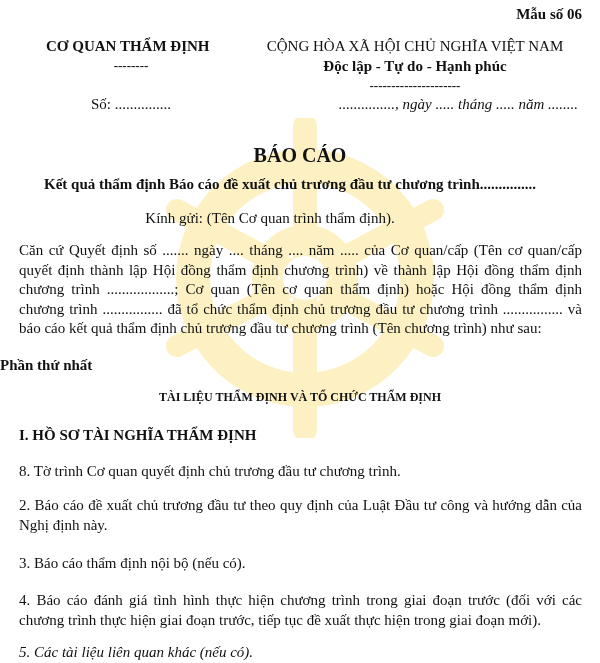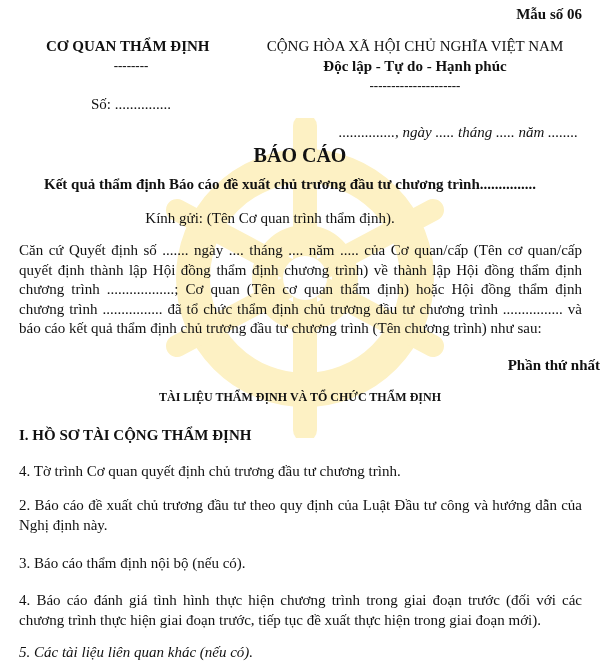--- a/index.html
+++ b/index.html
@@ -24,37 +24,37 @@
 
     .form-no { right: 18px; top: 6px; font-weight: bold; font-size: 15px; }
 
     .agency { left: 46px; width: 170px; top: 38px; text-align: left; font-weight: bold; font-size: 15px; }
     .agency-rule { left: 46px; width: 170px; top: 58px; text-align: center; font-weight: bold; font-size: 13px; letter-spacing: 0px; }
     .so { left: 46px; width: 170px; top: 96px; text-align: center; font-size: 15px; }
 
     .nation { left: 250px; width: 330px; top: 38px; text-align: center; font-weight: normal; font-size: 15px; }
     .motto { left: 250px; width: 330px; top: 58px; text-align: center; font-weight: bold; font-size: 15px; }
     .motto-rule { left: 250px; width: 330px; top: 78px; text-align: center; font-weight: bold; font-size: 13px; }
-    .dateline { left: 250px; width: 330px; top: 96px; text-align: right; font-style: italic; font-size: 15px; padding-right: 2px; margin-top: 28px; }
+    .dateline { left: 250px; width: 330px; top: 96px; text-align: right; font-style: italic; font-size: 15px; padding-right: 2px; }
 
     .report-title { left: 0; width: 600px; top: 144px; text-align: center; font-weight: bold; font-size: 20px; }
     .report-subtitle { left: 0; width: 580px; top: 176px; text-align: center; font-weight: bold; font-size: 15px; }
     .kinh-gui { left: 0; width: 540px; top: 210px; text-align: center; font-size: 15px; }
 
     .para {
       position: absolute;
       left: 19px;
       width: 563px;
       top: 241px;
       font-size: 15px;
       line-height: 19.6px;
       text-align: justify;
     }
 
-    .part-title { left: 0; width: 600px; top: 357px; text-align: right; font-weight: bold; font-size: 15px; }
+    .part-title { left: 0; width: 600px; top: 357px; text-align: left; font-weight: bold; font-size: 15px; }
     .part-heading { left: 0; width: 600px; top: 390px; text-align: center; font-weight: bold; font-size: 12px; }
     .section-heading { left: 19px; top: 427px; font-weight: bold; font-size: 15px; }
 
     .item {
       position: absolute;
       left: 19px;
       width: 563px;
       font-size: 15px;
       line-height: 20px;
       text-align: justify;
@@ -97,21 +97,21 @@
   <div class="abs dateline">..............., ngày ..... tháng ..... năm ........</div>
 
   <div class="abs report-title">BÁO CÁO</div>
   <div class="abs report-subtitle">Kết quả thẩm định Báo cáo đề xuất chủ trương đầu tư chương trình...............</div>
   <div class="abs kinh-gui">Kính gửi: (Tên Cơ quan trình thẩm định).</div>
 
   <p class="para">Căn cứ Quyết định số ....... ngày .... tháng .... năm ..... của Cơ quan/cấp (Tên cơ quan/cấp quyết định thành lập Hội đồng thẩm định chương trình) về thành lập Hội đồng thẩm định chương trình ..................; Cơ quan (Tên cơ quan thẩm định) hoặc Hội đồng thẩm định chương trình ................ đã tổ chức thẩm định chủ trương đầu tư chương trình ................ và báo cáo kết quả thẩm định chủ trương đầu tư chương trình (Tên chương trình) như sau:</p>
 
   <div class="abs part-title">Phần thứ nhất</div>
   <div class="abs part-heading">TÀI LIỆU THẨM ĐỊNH VÀ TỔ CHỨC THẨM ĐỊNH</div>
-  <div class="abs section-heading">I. HỒ SƠ TÀI CỘNG THẨM ĐỊNH</div>
+  <div class="abs section-heading">I. HỒ SƠ TÀI NGHĨA THẨM ĐỊNH</div>
 
-  <p class="item item-1">4. Tờ trình Cơ quan quyết định chủ trương đầu tư chương trình.</p>
+  <p class="item item-1">8. Tờ trình Cơ quan quyết định chủ trương đầu tư chương trình.</p>
   <p class="item item-2">2. Báo cáo đề xuất chủ trương đầu tư theo quy định của Luật Đầu tư công và hướng dẫn của Nghị định này.</p>
   <p class="item item-3">3. Báo cáo thẩm định nội bộ (nếu có).</p>
   <p class="item item-4">4. Báo cáo đánh giá tình hình thực hiện chương trình trong giai đoạn trước (đối với các chương trình thực hiện giai đoạn trước, tiếp tục đề xuất thực hiện trong giai đoạn mới).</p>
   <p class="item item-5">5. Các tài liệu liên quan khác (nếu có).</p>
 
 </div>
 
 </body></html>

